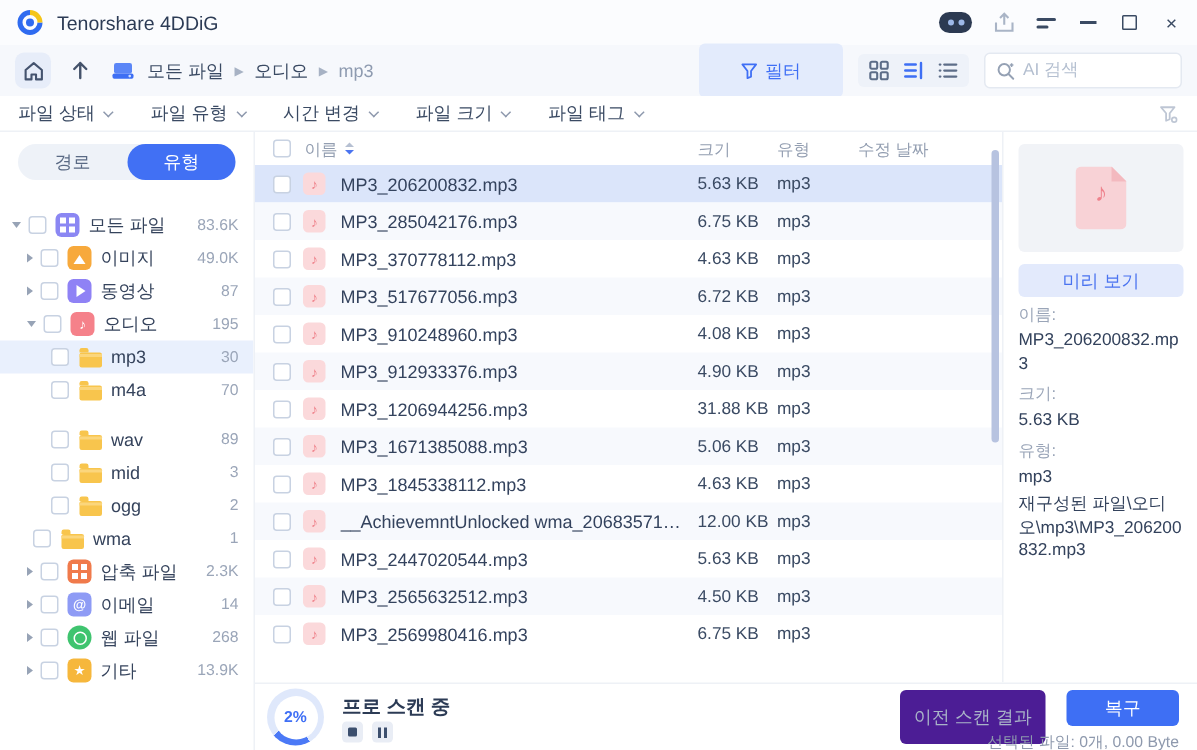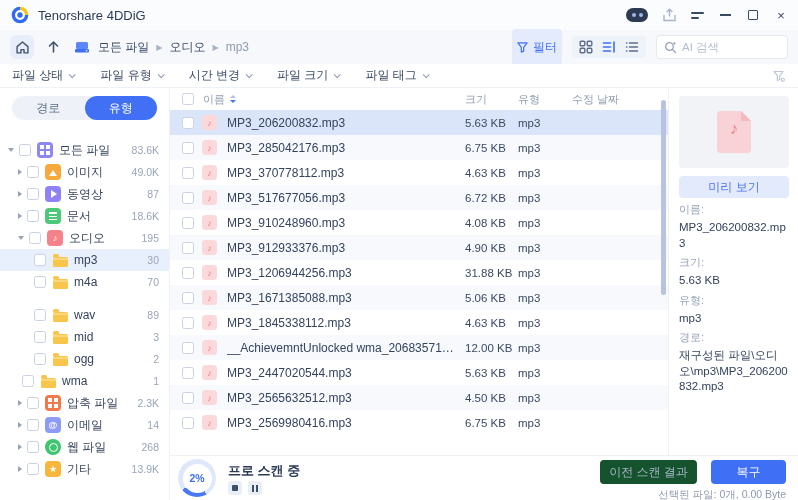--- a/index.html
+++ b/index.html
@@ -25,21 +25,21 @@
   
   .toolbar { position:absolute; left:0; top:30px; width:798px; height:34px; background:#f6f8fc; display:flex; align-items:center; padding:0 10px; }
   .homebtn { width:24px; height:24px; background:#e7edf9; border-radius:6px; display:flex; align-items:center; justify-content:center; cursor:pointer; flex:none; }
   .upbtn { margin-left:13px; cursor:pointer; display:flex; flex:none; }
   .drive { margin-left:14px; display:flex; flex:none; }
   .crumbs { display:flex; align-items:center; margin-left:8px; gap:7px; }
   .crumb { color:#3a4a63; font-size:12px; cursor:pointer; }
   .crumb.current { color:#8e9bb0; }
   .crumb-sep { color:#a7b2c4; font-size:8px; font-family:"DejaVu Sans",sans-serif; }
   .toolbar-right { margin-left:auto; display:flex; align-items:center; gap:10px; }
-  .filterbtn { position:relative; height:36px; background:#e3ebfc; border-radius:4px; color:#3f6ff5; display:flex; align-items:center; gap:5px; padding:0 5px; cursor:pointer; font-size:12px; }
+  .filterbtn { position:relative; height:36px; background:#e3ebfc; border-radius:4px; color:#3f6ff5; display:flex; align-items:center; gap:5px; padding:0 28px; cursor:pointer; font-size:12px; }
   .filterbtn .notch { position:absolute; bottom:-10px; left:50%; margin-left:-5px; width:0; height:0; border-left:5px solid transparent; border-right:5px solid transparent; border-bottom:5px solid #fff; }
   .viewgroup { display:flex; align-items:center; gap:9px; background:#eef2f9; border-radius:4px; padding:4px 7px; }
   .vicon { display:flex; cursor:pointer; }
   .searchbox { width:132px; height:24px; background:#fff; border:1px solid #e4e9f1; border-radius:4px; display:flex; align-items:center; padding:0 7px; gap:5px; }
   .searchbox input { border:none; outline:none; width:85px; font-size:11.5px; color:#3a4a63; background:transparent; font-family:"Liberation Sans","DejaVu Sans",sans-serif; }
   .searchbox input::placeholder { color:#b4bfd0; }
 
   
   .filterbar { position:absolute; left:0; top:64px; width:798px; height:24px; background:#fff; border-bottom:1px solid #eef1f6; display:flex; align-items:center; padding:0 12px; gap:26px; }
   .fchip { display:flex; align-items:center; gap:6px; color:#3a4a63; font-size:12px; cursor:pointer; }
@@ -107,21 +107,21 @@
   
   .bottombar { position:absolute; left:170px; top:455px; width:628px; height:45px; background:#fff; border-top:1px solid #eef1f6; }
   .ring { position:absolute; left:8px; top:3px; width:38px; height:38px; border-radius:50%; background:conic-gradient(from 150deg, #4b79f6 0 80deg, #dfe8fb 80deg 360deg); display:flex; align-items:center; justify-content:center; }
   .ring i { width:29px; height:29px; border-radius:50%; background:#fff; display:flex; align-items:center; justify-content:center; font-style:normal; font-size:10.5px; font-weight:bold; color:#3f6ff5; }
   .scanstatus { position:absolute; left:58px; top:6px; font-size:13px; font-weight:bold; color:#2c3b55; }
   .scanctrls { position:absolute; left:58px; top:25px; display:flex; align-items:center; gap:6px; }
   .cbtn { width:14px; height:14px; border-radius:3px; background:#e9edf5; display:flex; align-items:center; justify-content:center; cursor:pointer; }
   .cbtn .sq { width:6px; height:6px; background:#3c4f6e; border-radius:1px; }
   .cbtn .pp { display:flex; gap:2px; } .cbtn .pp b { width:2px; height:7px; background:#3c4f6e; display:block; }
   .foundtext { position:absolute; left:100px; top:27px; font-size:11px; color:#98a3b5; }
-  .prevbtn { position:absolute; left:430px; top:4px; width:97px; height:24px; background:#14532d; color:#a9b4c8; border:none; border-radius:4px; font-size:12px; cursor:pointer; font-family:"Liberation Sans","DejaVu Sans",sans-serif; }
+  .prevbtn { position:absolute; left:430px; top:4px; width:97px; height:36px; background:#4c1d95; color:#a9b4c8; border:none; border-radius:4px; font-size:12px; cursor:pointer; font-family:"Liberation Sans","DejaVu Sans",sans-serif; }
   .recoverbtn { position:absolute; left:541px; top:4px; width:75px; height:24px; background:#3e6ff4; color:#fff; border:none; border-radius:4px; font-size:12px; cursor:pointer; font-family:"Liberation Sans","DejaVu Sans",sans-serif; }
   .selinfo { position:absolute; right:12px; top:32px; font-size:10.5px; color:#8e99ad; }
 </style>
 </head>
 <body>
 
 <div class="app">
 
   <div class="titlebar">
     <svg class="logo" viewBox="0 0 24 24">
@@ -287,29 +287,20 @@
         <div class="tree-row" style="padding-left: 18px;">
           <span class="tri right"></span>
           <span class="cb"></span>
           <span class="ti ti-video">
             <i></i>
           </span>
           <span class="tlabel">동영상</span>
           <span class="tcount">87</span>
         </div>
         <div class="tree-row" style="padding-left: 18px;">
-          <span class="tri right"></span>
-          <span class="cb"></span>
-          <span class="ti ti-document">
-            <i></i>
-          </span>
-          <span class="tlabel">문서</span>
-          <span class="tcount">18.6K</span>
-        </div>
-        <div class="tree-row" style="padding-left: 18px;">
           <span class="tri down"></span>
           <span class="cb"></span>
           <span class="ti ti-audio">♪</span>
           <span class="tlabel">오디오</span>
           <span class="tcount">195</span>
         </div>
         <div class="tree-row selected" style="padding-left: 34px;">
           <span class="tri none"></span>
           <span class="cb"></span>
           <span class="ti ti-folder">
@@ -531,21 +522,20 @@
         <span class="note">♪</span>
       </span>
     </div>
     <button class="pbtn">미리 보기</button>
     <div class="flabel">이름:</div>
     <div class="fvalue">MP3_206200832.mp3</div>
     <div class="flabel">크기:</div>
     <div class="fvalue">5.63 KB</div>
     <div class="flabel">유형:</div>
     <div class="fvalue">mp3</div>
-    <div class="flabel">경로:</div>
     <div class="fvalue">재구성된 파일\오디오\mp3\MP3_206200832.mp3</div>
   </div>
 
   <div class="bottombar">
     <span class="ring">
         <i>2%</i>
       </span>
     <span class="scanstatus">프로 스캔 중</span>
     <span class="scanctrls">
       <span class="cbtn">

